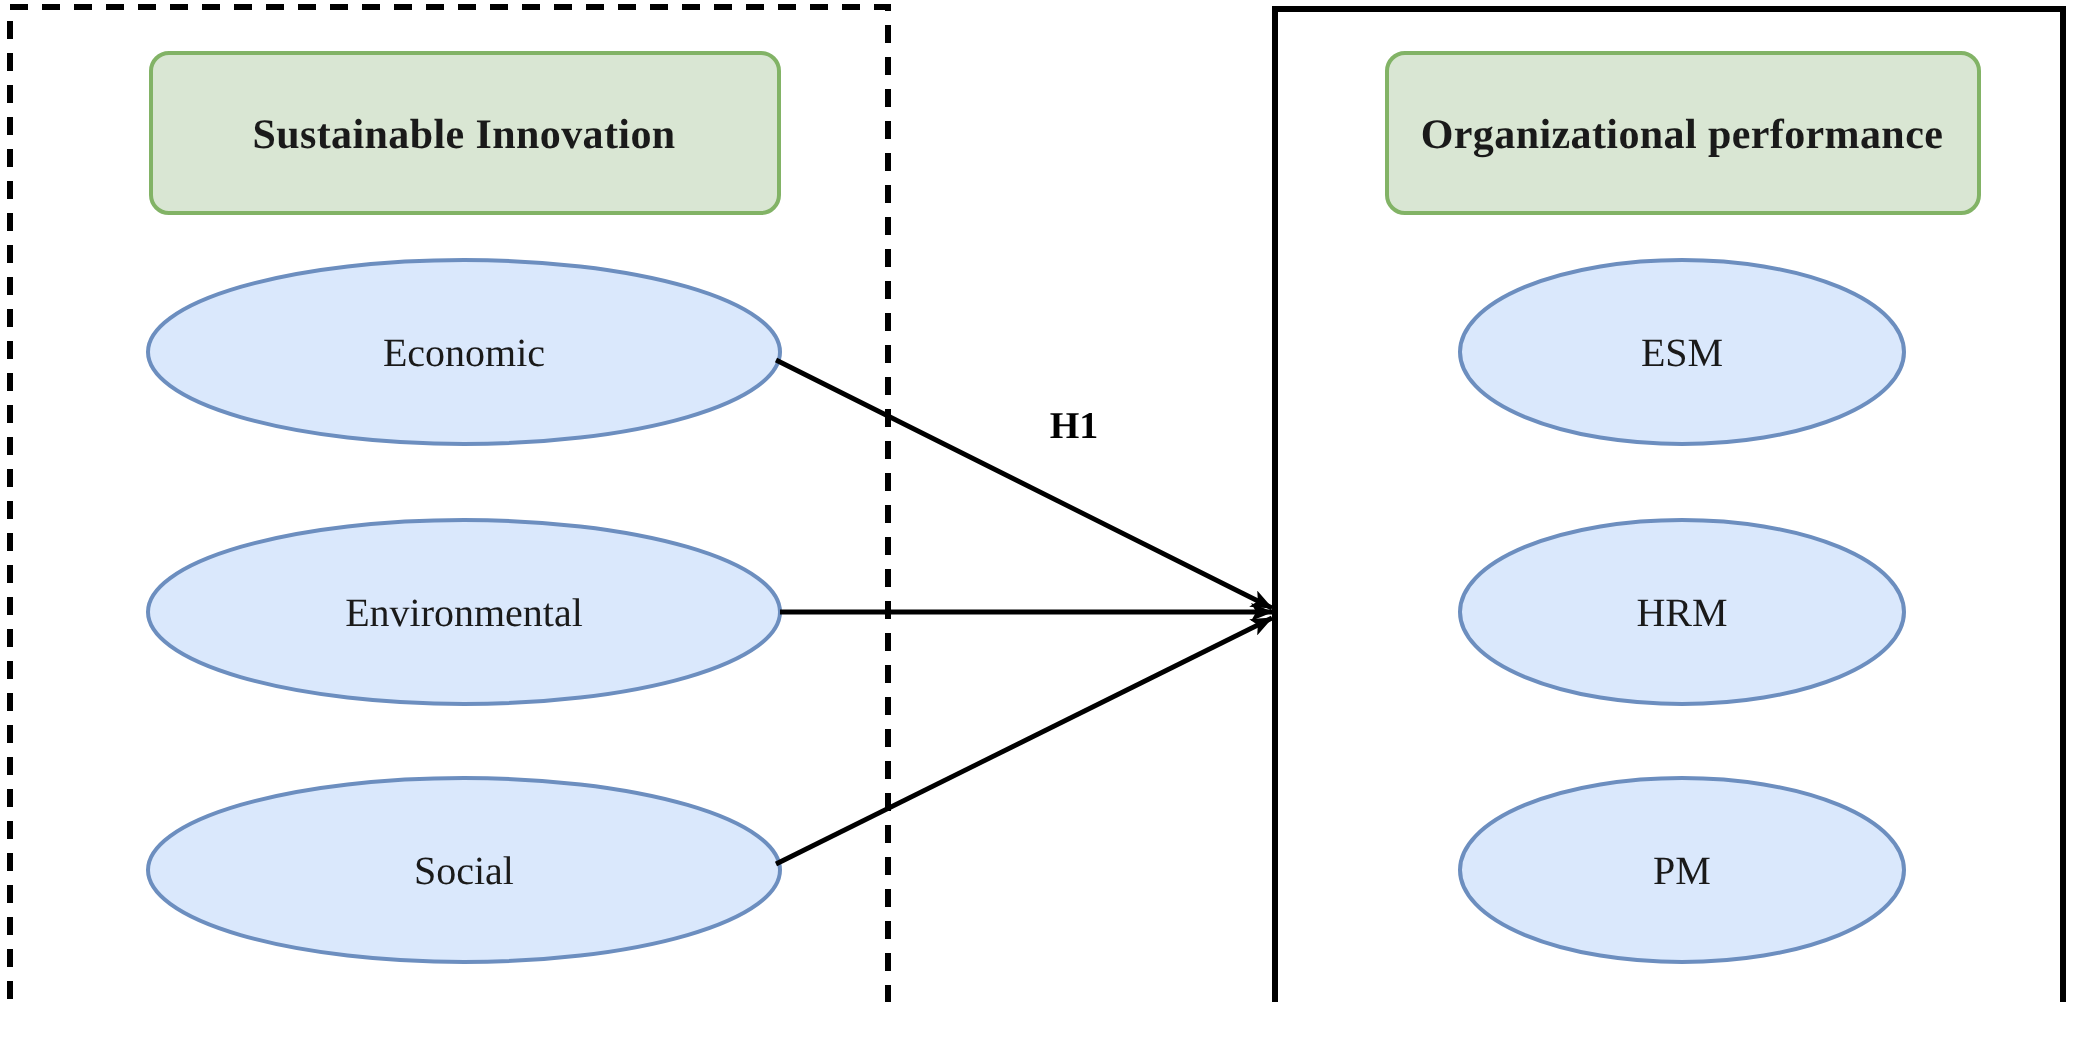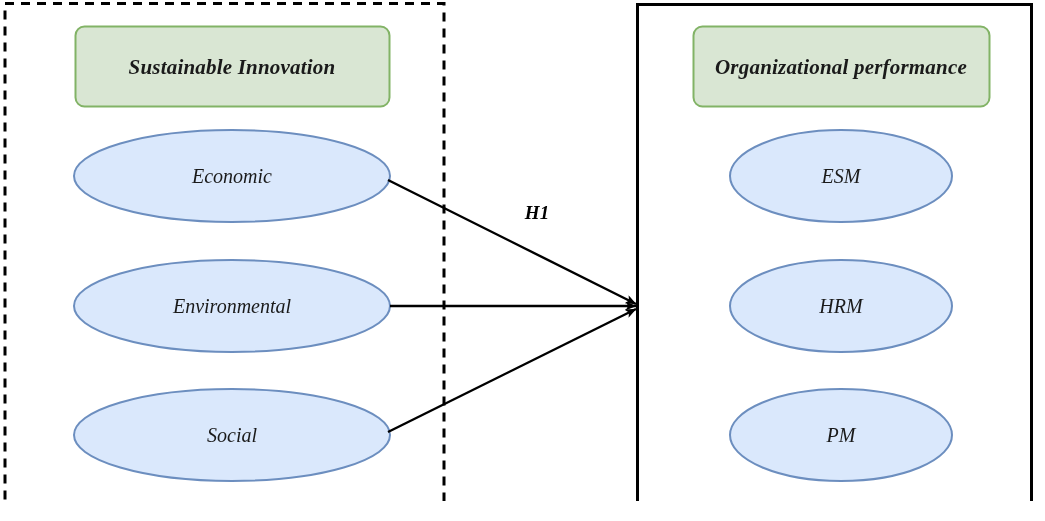--- a/index.html
+++ b/index.html
@@ -8,21 +8,20 @@
     padding: 0;
     background: #ffffff;
   }
   #canvas {
     position: relative;
     width: 1045px;
     height: 501px;
     background: #ffffff;
     overflow: hidden;
     font-family: "Liberation Serif", "DejaVu Serif", serif;
-    font-style: italic;
   }
   #diagram-svg {
     position: absolute;
     top: 0;
     left: 0;
     width: 1045px;
     height: 521px;
   }
   .node-label {
     font-family: "Liberation Serif", "DejaVu Serif", serif;

